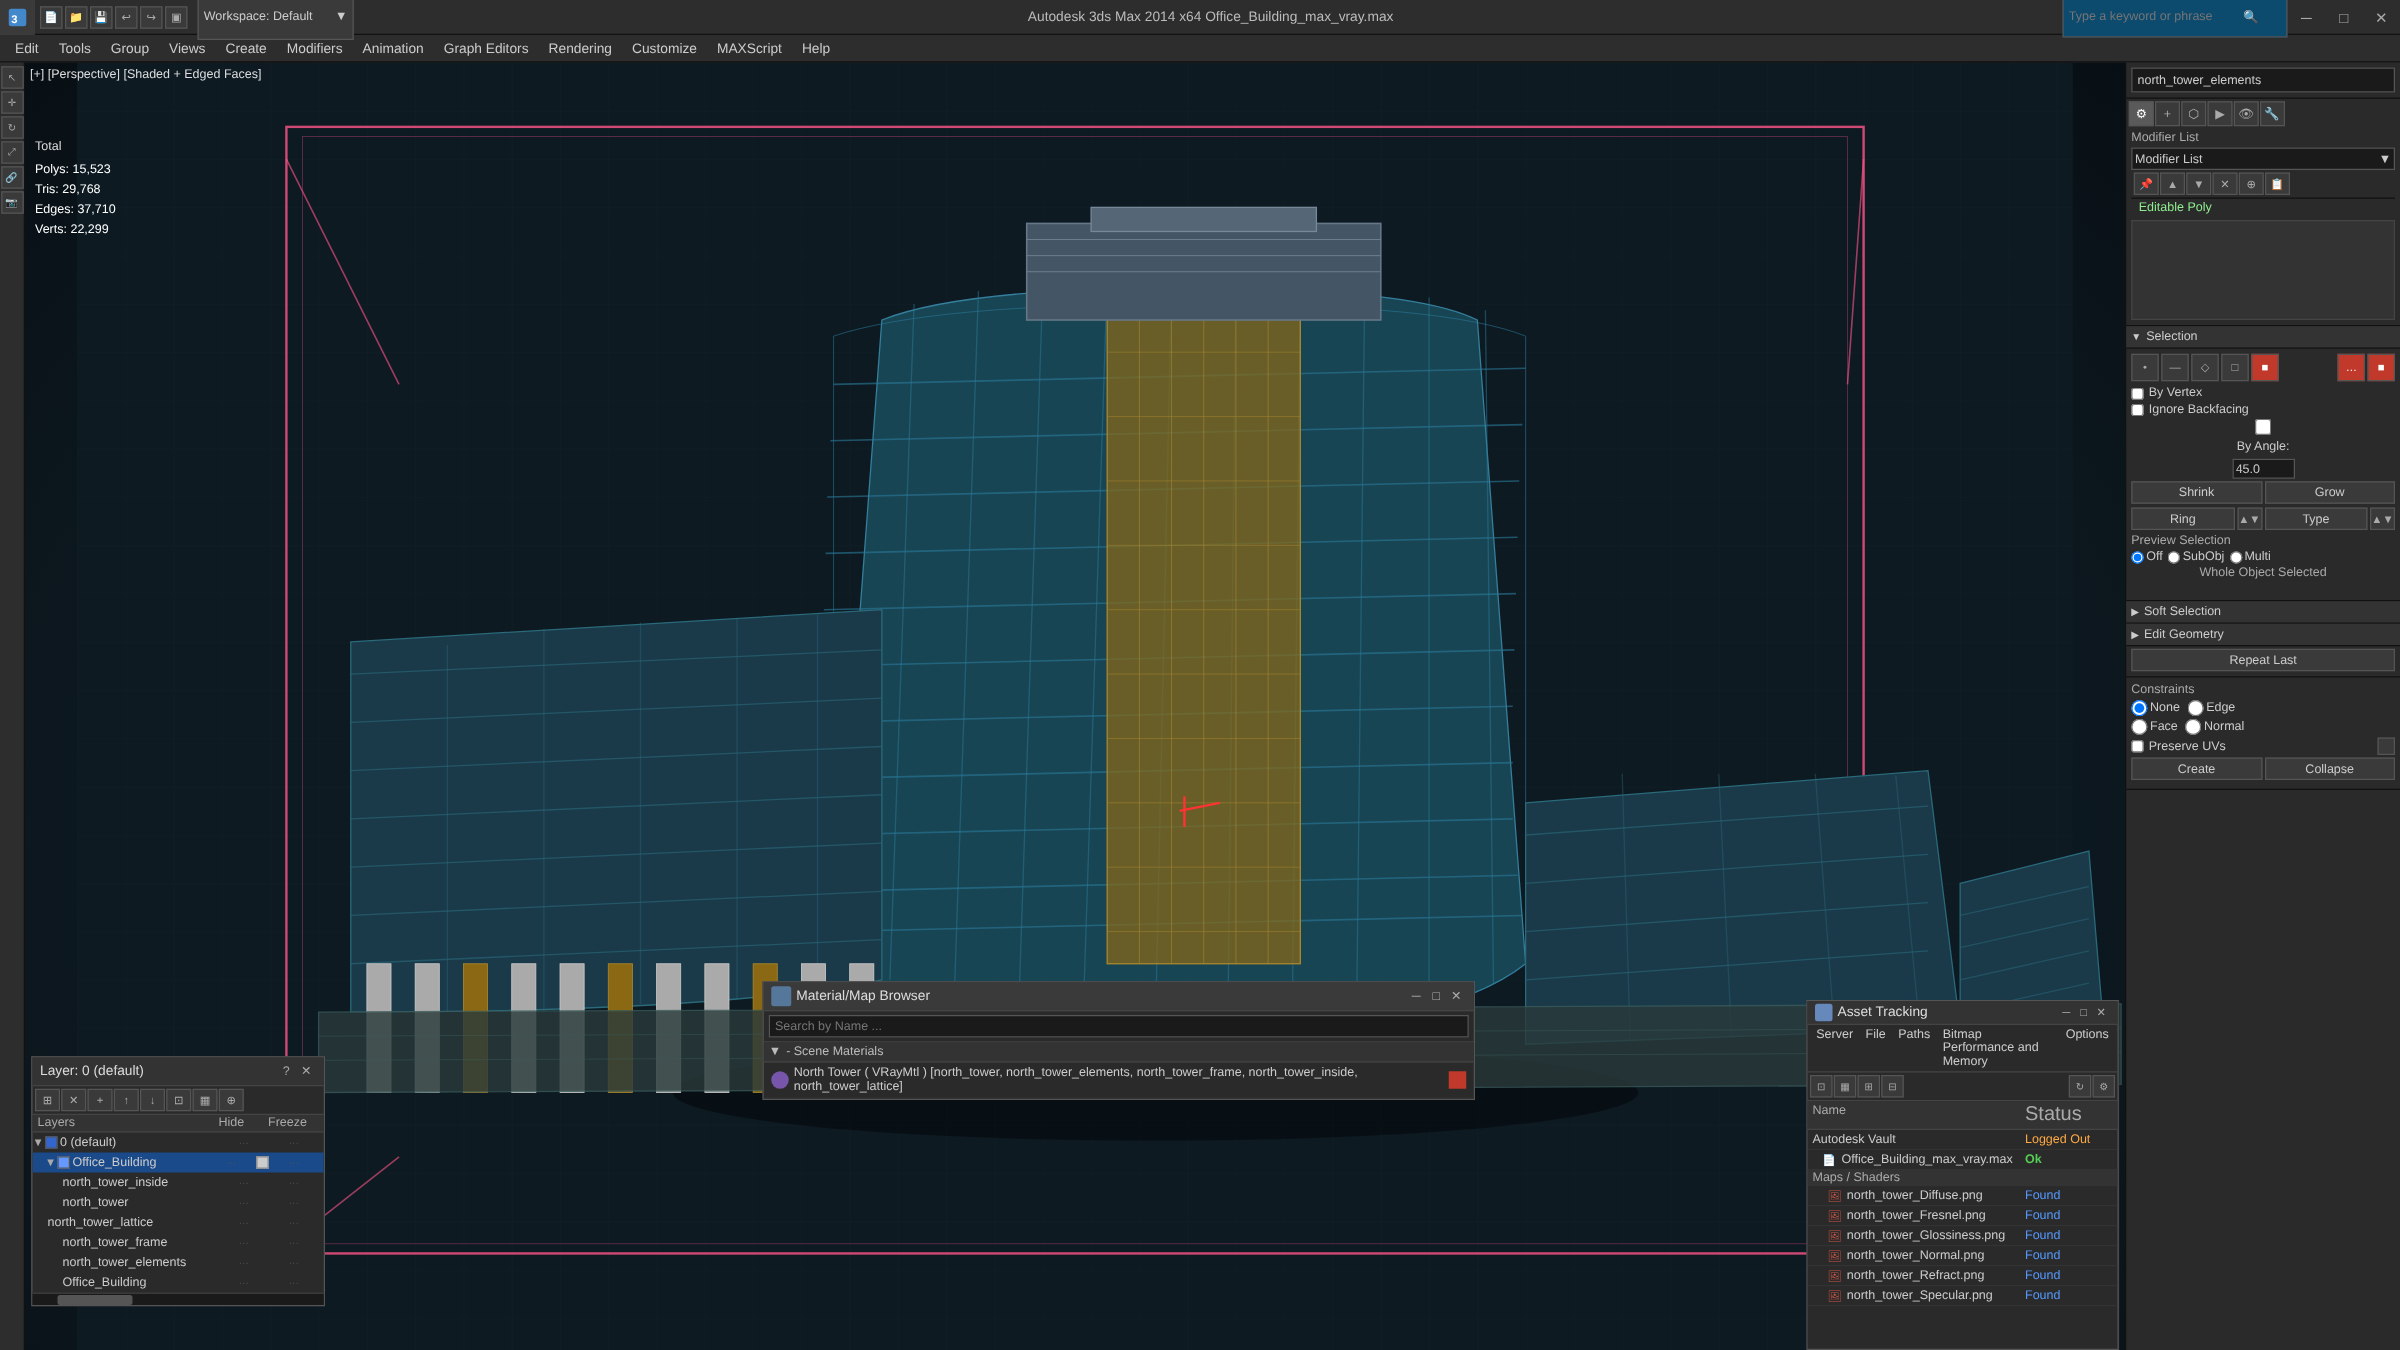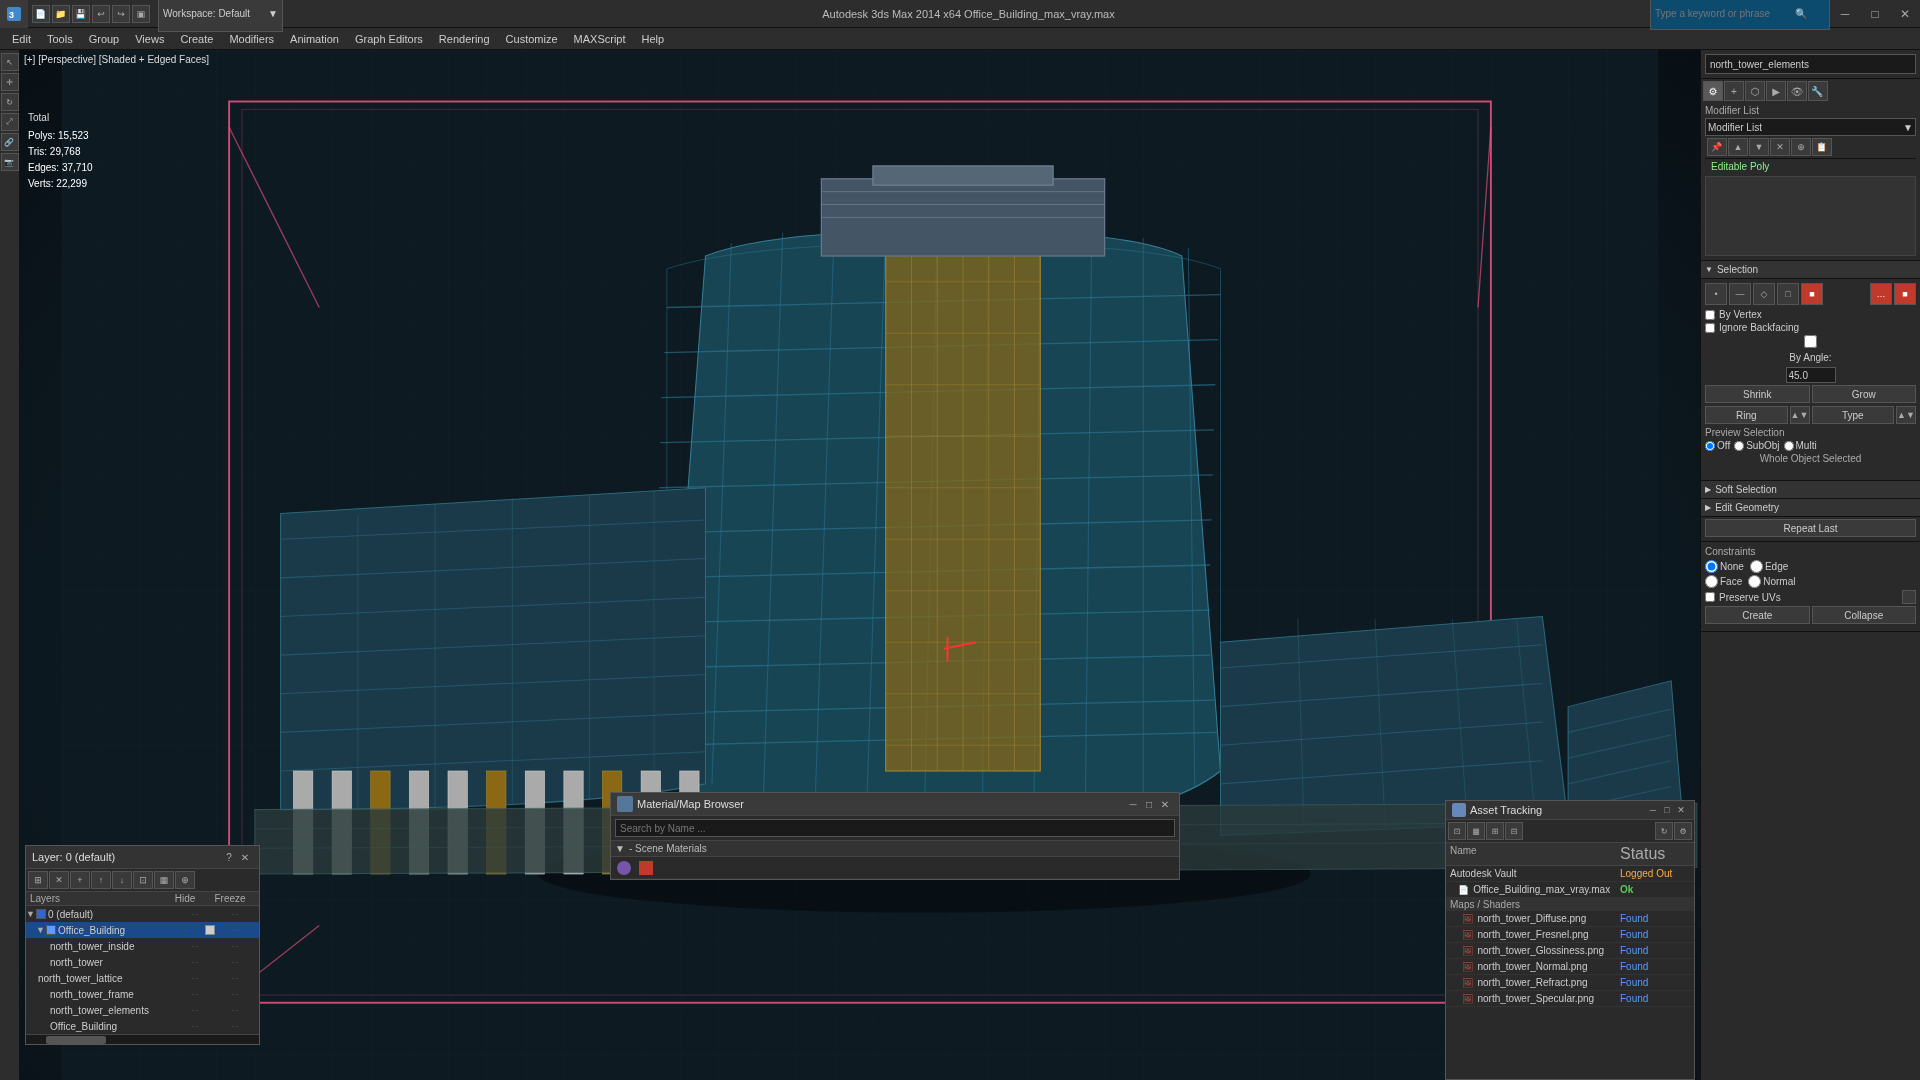--- a/index.html
+++ b/index.html
@@ -491,20 +491,21 @@
       </div>
       <div class="mb-search">
         <input type="text" placeholder="Search by Name ..." style="">
       </div>
       <div class="mb-section-label">
         <span>▼</span>
         <span>- Scene Materials</span>
       </div>
       <div class="mb-item">
         <div class="mb-item-icon" style="background:#7755aa; border-radius:50%; width:14px; height:14px;"></div>
+        <span class="mb-item-text" style="font-size:10px; color:#ccc;">North Tower ( VRayMtl ) [north_tower, north_tower_elements, north_tower_frame, north_tower_inside, north_tower_lattice]</span>
         <div class="mb-color-swatch"></div>
       </div>
     </div>
 
   </div>
 
   <div id="right-panel">
 
     <div class="rp-top">
       <input class="rp-name-input" type="text" value="north_tower_elements" style="">
@@ -653,20 +654,27 @@
 </div>
 
 <div id="asset-panel" style="position: fixed; right: 225px; bottom: 0px; width: 250px; height: 280px;">
   <div class="ap-titlebar">
     <div class="ap-icon" style="background:#6688bb"></div>
     <span class="ap-title">Asset Tracking</span>
     <span class="ap-btn">─</span>
     <span class="ap-btn">□</span>
     <span class="ap-btn">✕</span>
   </div>
+  <div class="ap-menubar">
+    <span class="ap-menu-item">Server</span>
+    <span class="ap-menu-item">File</span>
+    <span class="ap-menu-item">Paths</span>
+    <span class="ap-menu-item">Bitmap Performance and Memory</span>
+    <span class="ap-menu-item">Options</span>
+  </div>
   <div class="ap-toolbar">
     <div class="ap-tb-btn">⊡</div>
     <div class="ap-tb-btn">▦</div>
     <div class="ap-tb-btn">⊞</div>
     <div class="ap-tb-btn">⊟</div>
     <div style="flex:1"></div>
     <div class="ap-tb-btn">↻</div>
     <div class="ap-tb-btn">⚙</div>
   </div>
   <div class="ap-col-headers">

